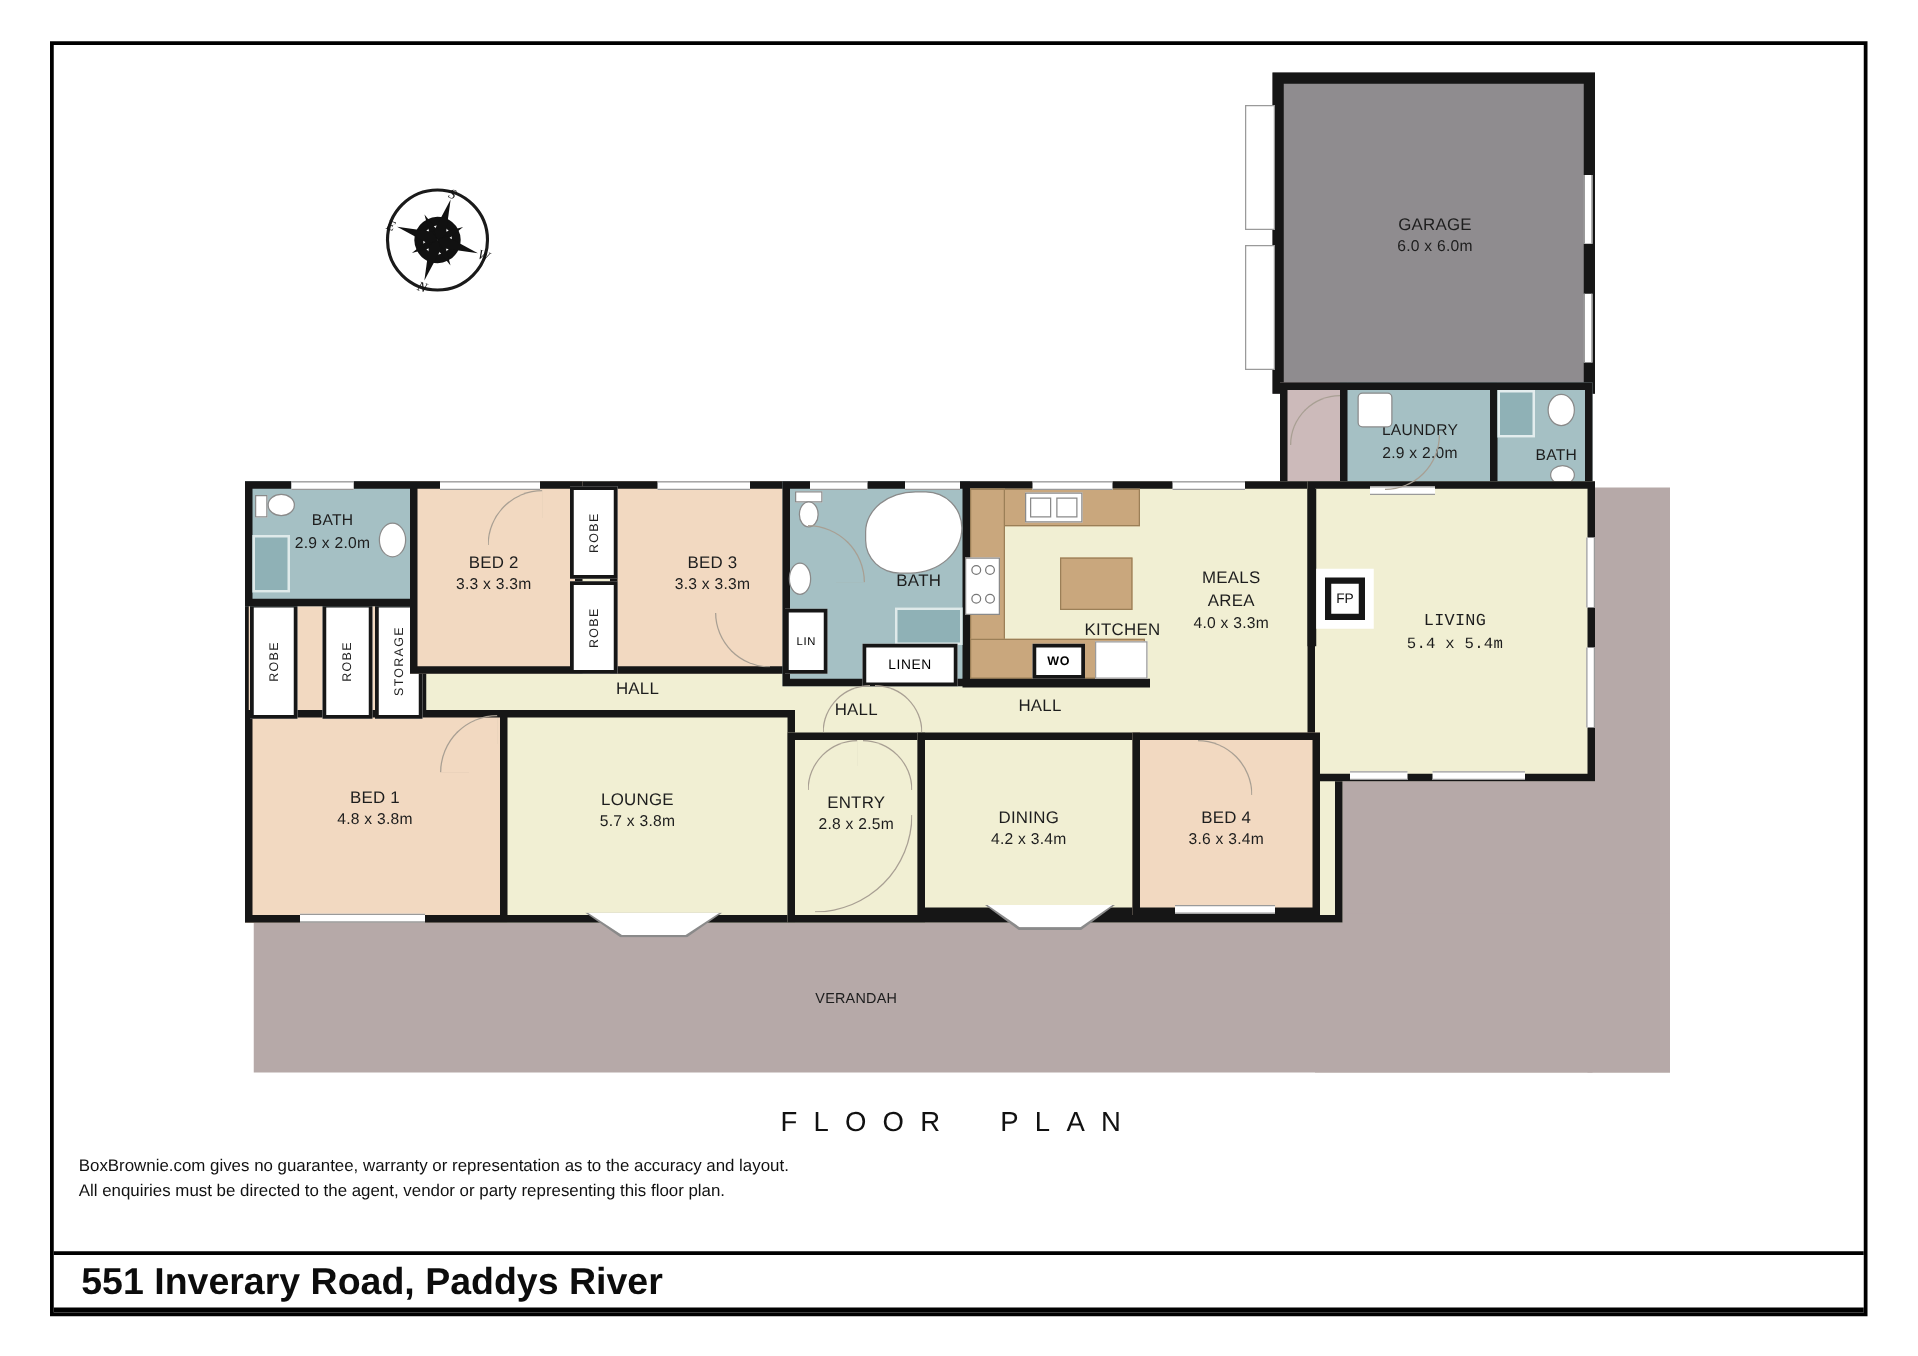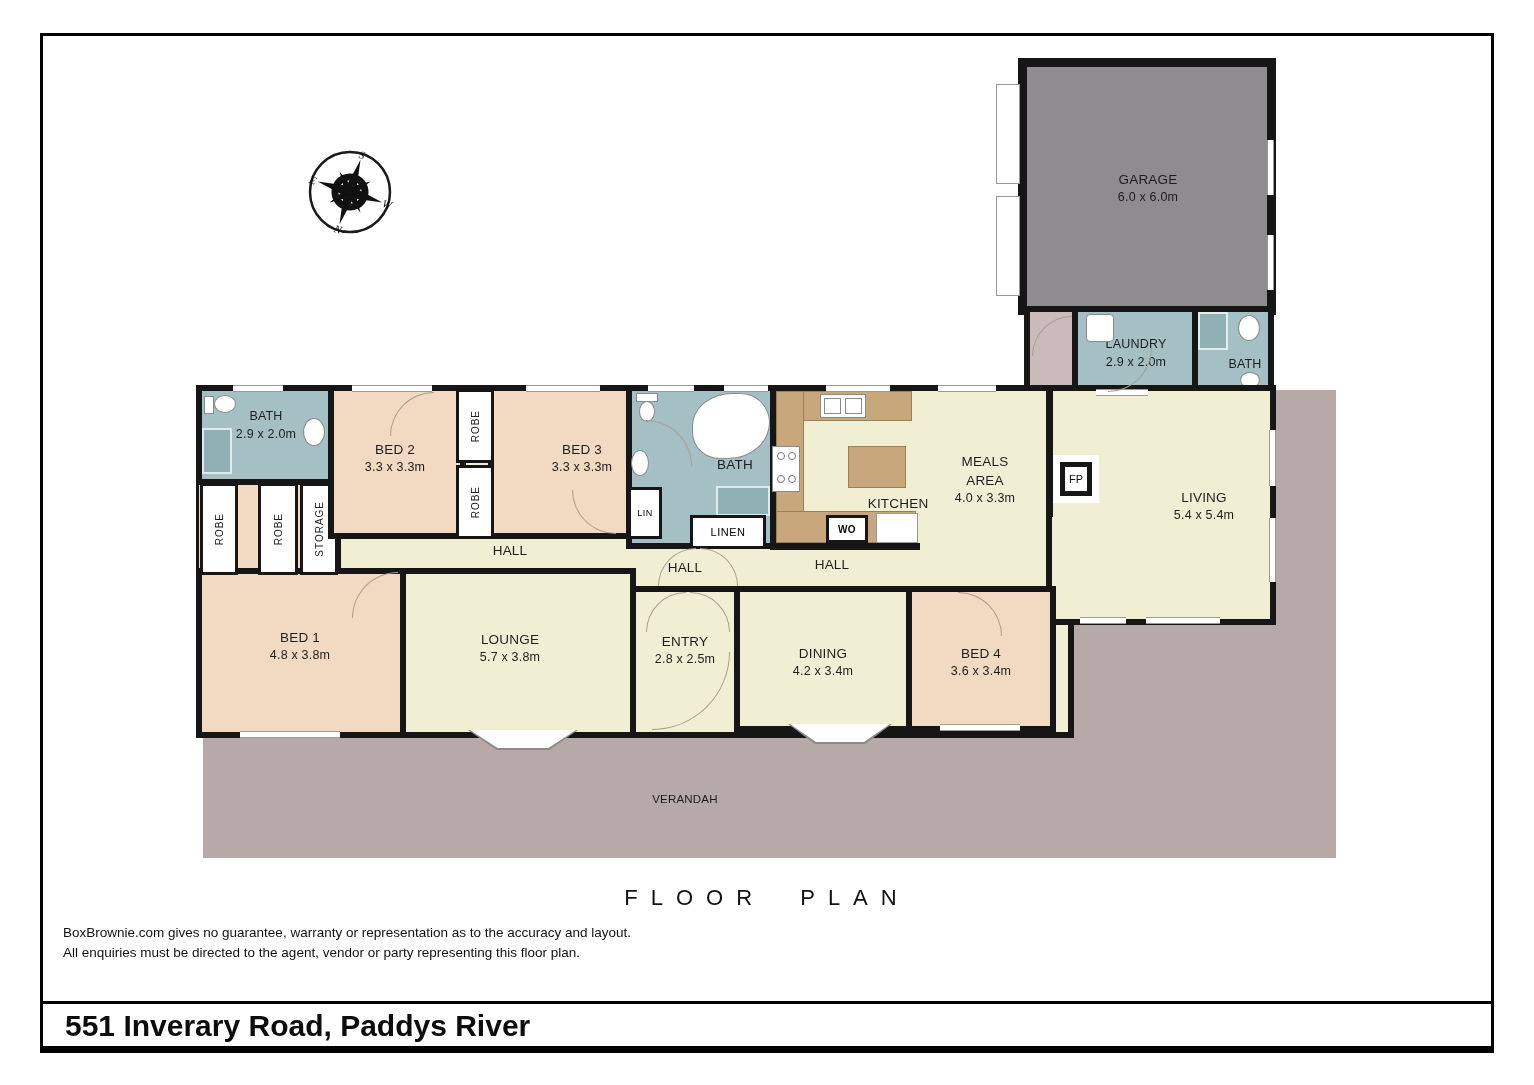--- a/index.html
+++ b/index.html
@@ -136,21 +136,21 @@
   <div class="closet" style="left:456px;top:389px;width:38px;height:74px;">
       <span class="vlabel">ROBE</span>
     </div>
   <div class="closet" style="left:456px;top:465px;width:38px;height:74px;">
       <span class="vlabel">ROBE</span>
     </div>
   <div class="label" style="left:330px;top:440px;width:130px;">
     <div>BED 2</div>
     <div class="dims">3.3 x 3.3m</div>
   </div>
-  <div class="label" style="left:512px;top:440px;width:140px;">
+  <div class="label" style="left:500px;top:440px;width:140px;">
     <div>BED 3</div>
     <div class="dims">3.3 x 3.3m</div>
   </div>
 
   <div class="room" style="left:626px;top:385px;width:150px;height:164px;background:var(--wet);"></div>
   <div class="abs" style="left:692px;top:393px;width:78px;height:66px;background:#fff;border:1.2px solid #8a8a8a;border-radius:58% 42% 60% 40% / 55% 50% 62% 45%;"></div>
   <div class="fixture" style="left:636px;top:393px;width:22px;height:9px;"></div>
   <div class="fixture" style="left:639px;top:401px;width:16px;height:21px;border-radius:50%;"></div>
   <div class="fixture" style="left:631px;top:450px;width:18px;height:26px;border-radius:50%;"></div>
   <div class="abs" style="left:716px;top:486px;width:54px;height:30px;background:var(--vanity);border:2px solid #dfeaea;"></div>
@@ -187,21 +187,21 @@
     <div>MEALS AREA</div>
     <div class="dims">4.0 x 3.3m</div>
   </div>
   <div class="wall" style="left:1046px;top:391px;width:7px;height:126px;"></div>
 
   <div class="abs" style="left:1053px;top:455px;width:46px;height:48px;background:#fff;"></div>
   <div class="abs" style="left:1060px;top:462px;width:32px;height:34px;background:#fff;border:5px solid var(--wall);display:flex;align-items:center;justify-content:center;">
     <span style="font-size:11px;color:#111;">FP</span>
   </div>
 
-  <div class="label" style="left:1144px;top:488px;width:120px;">
+  <div class="label" style="left:1104px;top:488px;width:120px;font-family:Liberation Mono, monospace;">
     <div>LIVING</div>
     <div class="dims">5.4 x 5.4m</div>
   </div>
 
   <div class="room" style="left:400px;top:568px;width:236px;height:170px;background:var(--cream);"></div>
   <div class="label" style="left:440px;top:630px;width:140px;">
     <div>LOUNGE</div>
     <div class="dims">5.7 x 3.8m</div>
   </div>
   <div class="room" style="left:630px;top:586px;width:110px;height:152px;background:var(--cream);"></div>

